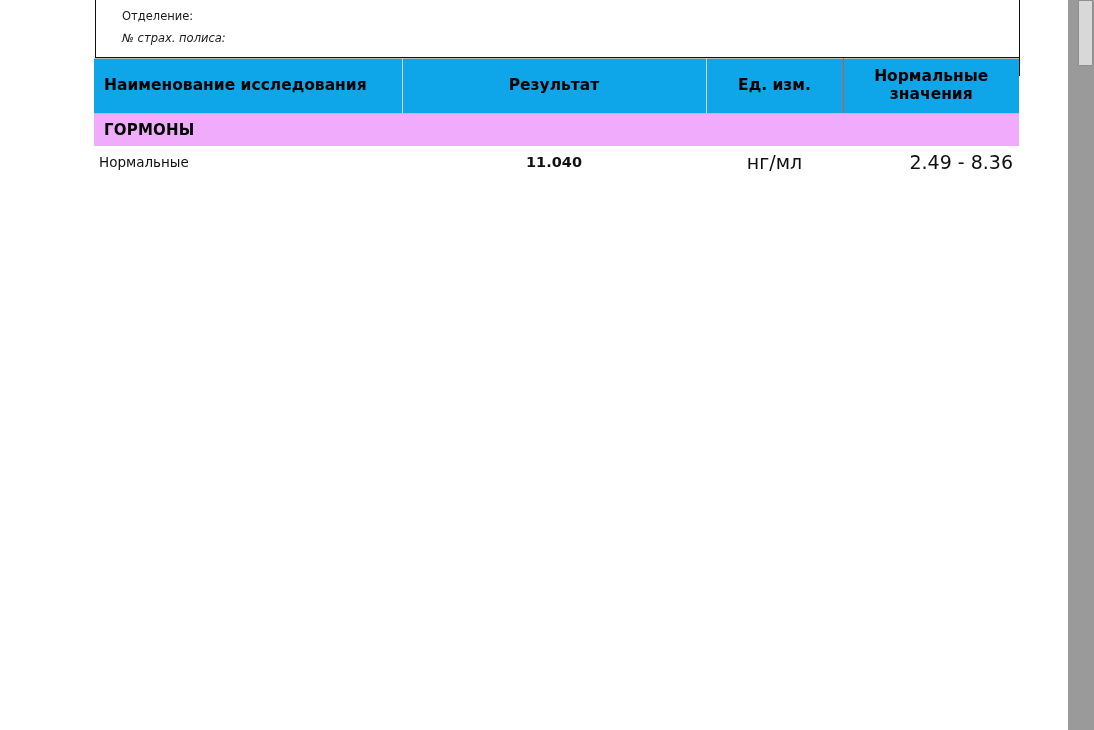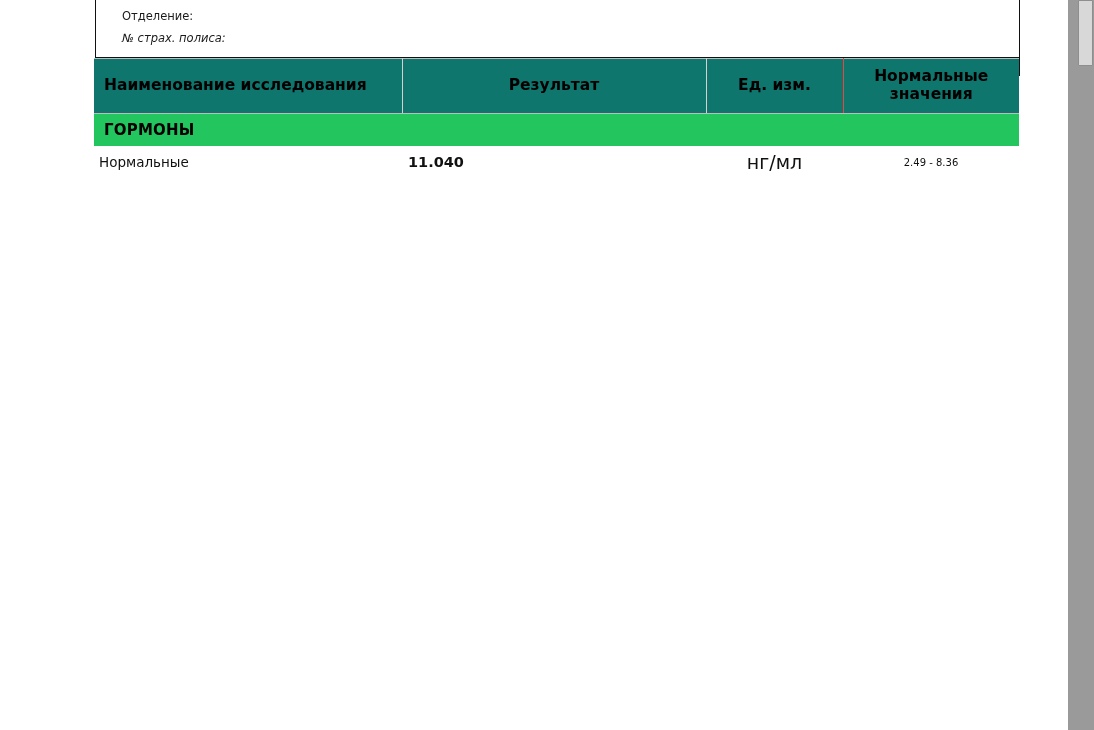--- a/index.html
+++ b/index.html
@@ -93,21 +93,21 @@
     width: 925px;
     border-collapse: collapse;
     table-layout: fixed;
   }
   .results-table col.c-name   { width: 308px; }
   .results-table col.c-result { width: 304px; }
   .results-table col.c-unit   { width: 137px; }
   .results-table col.c-norm   { width: 176px; }
 
   .results-table thead th {
-    background: #0f766e;
+    background: #0ea5e9;
     border-top: 1px solid #bdbdbd;
     border-bottom: 1px solid #bdbdbd;
     font-size: 15.5px;
     font-weight: bold;
     color: #000000;
     padding: 9px 6px;
     line-height: 1.16;
     vertical-align: middle;
   }
   .results-table thead th.h-name {
@@ -121,21 +121,21 @@
   }
   .results-table thead th.h-unit {
     text-align: center;
     border-right: 1px solid #ef4444;
   }
   .results-table thead th.h-norm {
     text-align: center;
   }
 
   .group-row td {
-    background: #22c55e;
+    background: #f0abfc;
     font-size: 15px;
     font-weight: bold;
     color: #000000;
     padding: 7px 6px 7px 10px;
     letter-spacing: 0.2px;
   }
 
   .data-row td {
     font-size: 13.5px;
     color: #111111;
@@ -143,32 +143,32 @@
     line-height: 1.3;
   }
   .data-row.alt td {
     background: #f2f2f2;
   }
   .data-row td.c1 {
     text-align: left;
     padding-left: 5px;
   }
   .data-row td.c2 {
-    text-align: left;
+    text-align: center;
     font-weight: bold;
     font-size: 14.5px;
     margin-top: 40px;
   }
   .data-row td.c3 {
     text-align: center;
     font-size: 19px;
   }
   .data-row td.c4 {
-    text-align: center;
-    font-size: 10px;
+    text-align: right;
+    font-size: 19px;
   }
 </style>
 </head>
 <body>
 
 <div class="page">
 
   <div class="frame-left"></div>
   <div class="frame-right"></div>
 

